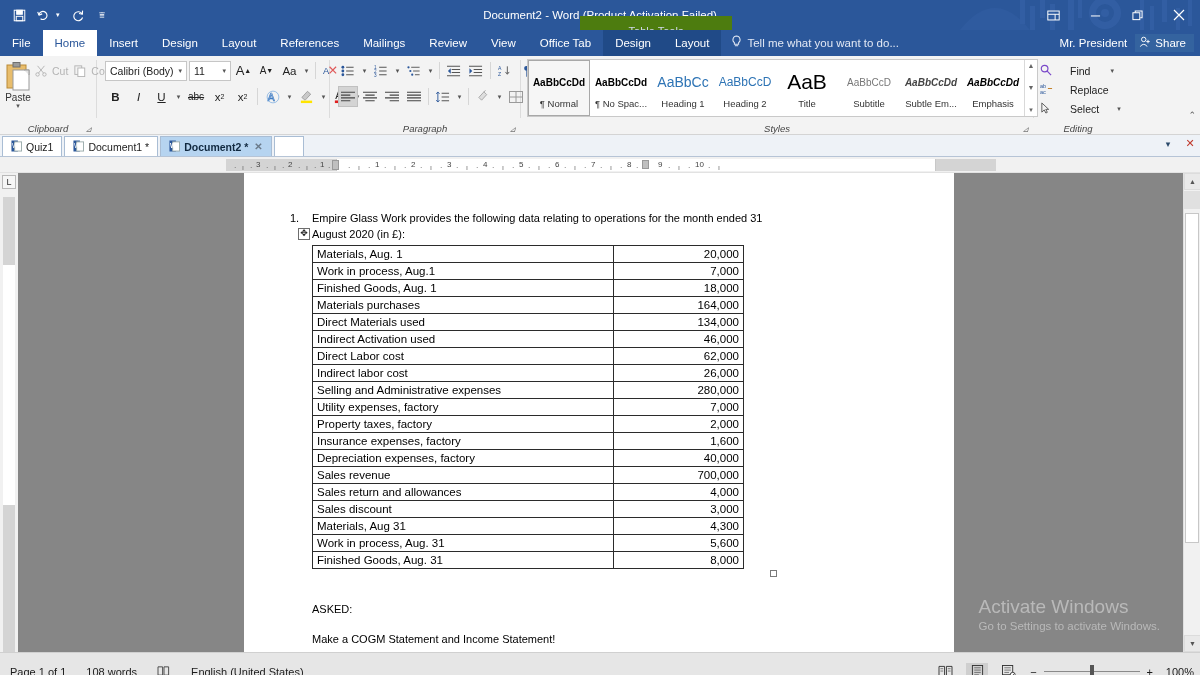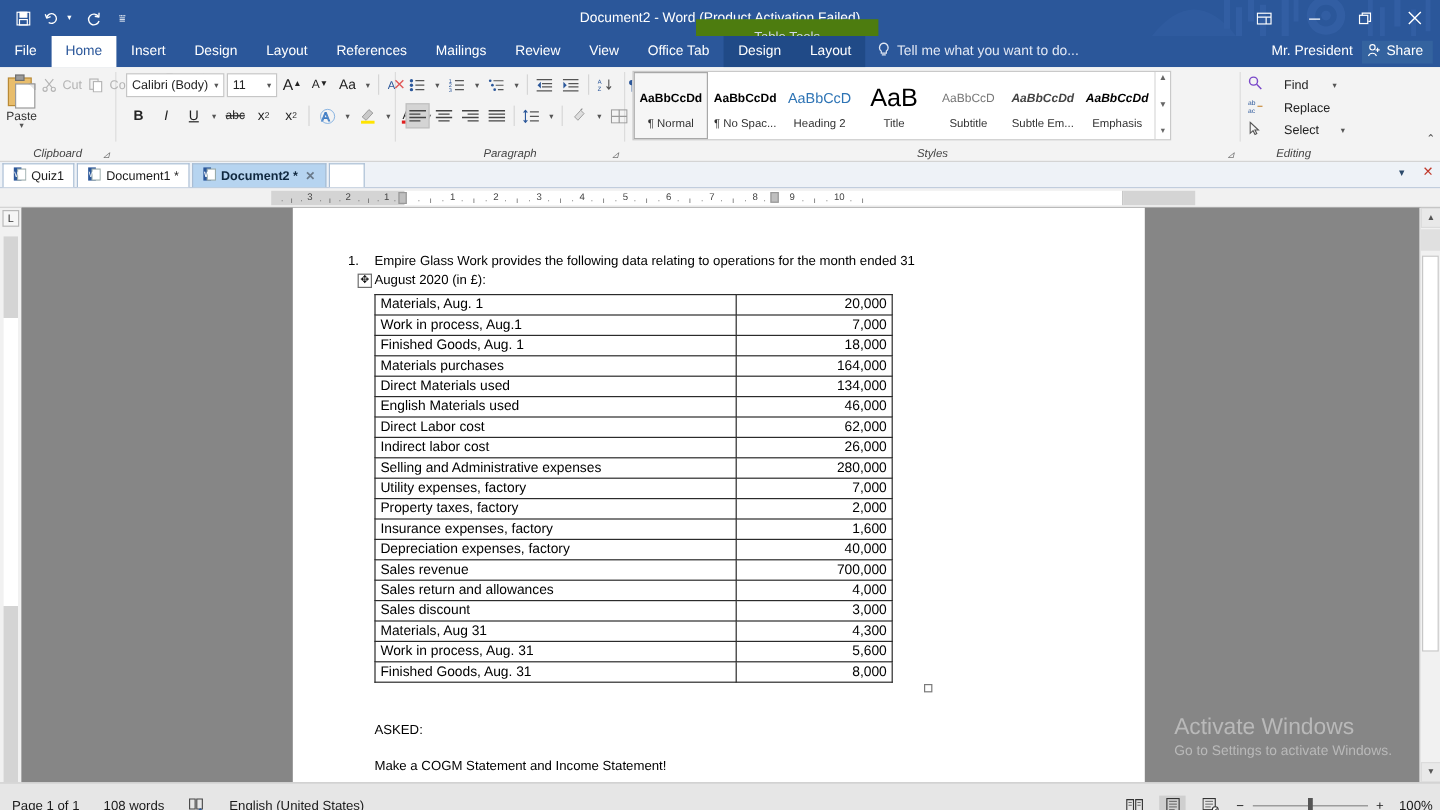--- a/index.html
+++ b/index.html
@@ -635,20 +635,24 @@
     <div class="rgroup stylesgrp">
       <div class="rgroup-body" style="padding:2px 4px 0 6px;">
         <div class="stylegal">
           <div class="style-item sel">
             <div class="style-prev" style="font-weight:bold;font-size:10px;">AaBbCcDd</div>
             <div class="style-name">¶ Normal</div>
           </div>
           <div class="style-item">
             <div class="style-prev" style="font-weight:bold;font-size:10px;">AaBbCcDd</div>
             <div class="style-name">¶ No Spac...</div>
+          </div>
+          <div class="style-item">
+            <div class="style-prev" style="color:#2e74b5;font-size:14px;">AaBbCc</div>
+            <div class="style-name">Heading 1</div>
           </div>
           <div class="style-item">
             <div class="style-prev" style="color:#2e74b5;font-size:12px;">AaBbCcD</div>
             <div class="style-name">Heading 2</div>
           </div>
           <div class="style-item">
             <div class="style-prev" style="font-size:21px;color:#000;">AaB</div>
             <div class="style-name">Title</div>
           </div>
           <div class="style-item">
@@ -862,21 +866,21 @@
                 </tr>
               <tr>
                   <td class="lbl">Materials purchases</td>
                   <td class="val">164,000</td>
                 </tr>
               <tr>
                   <td class="lbl">Direct Materials used</td>
                   <td class="val">134,000</td>
                 </tr>
               <tr>
-                  <td class="lbl">English Materials used</td>
+                  <td class="lbl">Indirect Activation used</td>
                   <td class="val">46,000</td>
                 </tr>
               <tr>
                   <td class="lbl">Direct Labor cost</td>
                   <td class="val">62,000</td>
                 </tr>
               <tr>
                   <td class="lbl">Indirect labor cost</td>
                   <td class="val">26,000</td>
                 </tr>

